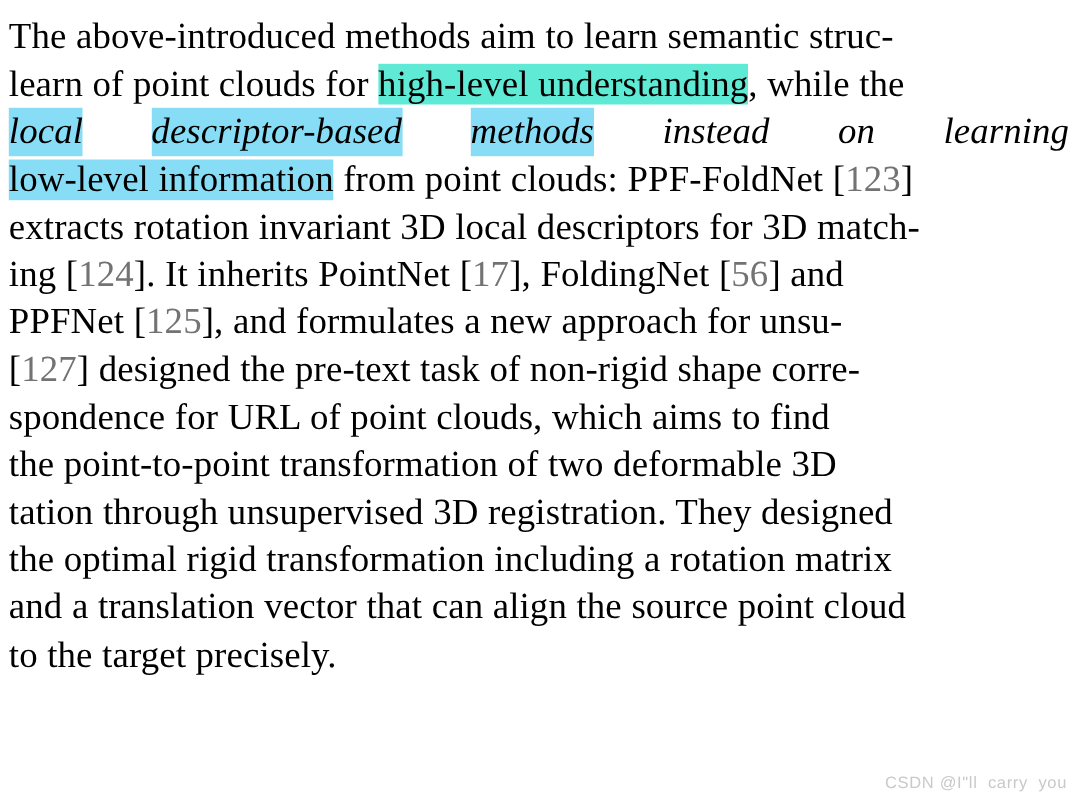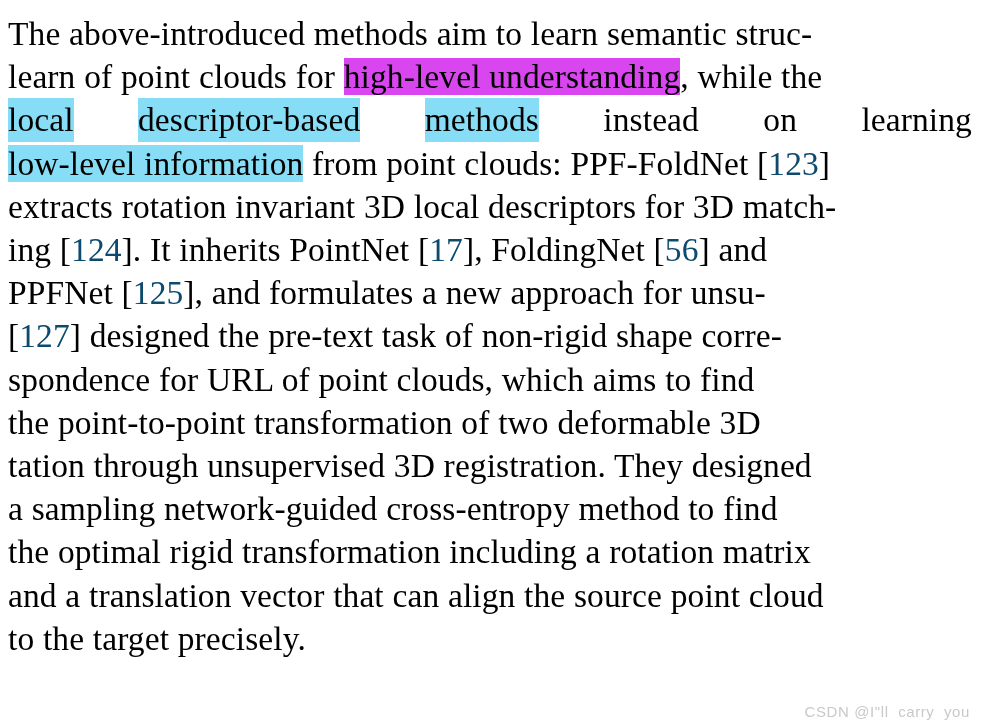--- a/index.html
+++ b/index.html
@@ -46,31 +46,32 @@
   }
 
   .line.justify {
     display: flex;
     justify-content: space-between;
     white-space: normal;
   }
 
   .line.justify > .w {
     white-space: pre;
+    font-style: italic;
   }
 
   .cite {
-    color: #0c4a6e;
+    color: #737373;
   }
 
   .it {
   }
 
   .hl-green {
-    background-color: #d946ef;
+    background-color: #5eead4;
   }
 
   .hl-blue {
     background-color: #87ddf5;
   }
 
   #watermark {
     position: absolute;
     right: 12px;
     bottom: 8px;
@@ -99,21 +100,20 @@
         <span class="w">learning</span>
       </span>
       <span class="line"><span class="w hl-blue it">low-level information</span><span class="w"> from point clouds: PPF-FoldNet [</span><span class="w cite">123</span><span class="w">]</span></span>
       <span class="line"><span class="w">extracts rotation invariant 3D local descriptors for </span><span class="w it">3D match-</span></span>
       <span class="line"><span class="w it">ing</span><span class="w"> [</span><span class="w cite">124</span><span class="w">]. It inherits PointNet [</span><span class="w cite">17</span><span class="w">], FoldingNet [</span><span class="w cite">56</span><span class="w">] and</span></span>
       <span class="line"><span class="w">PPFNet [</span><span class="w cite">125</span><span class="w">], and formulates a new approach for unsu-</span></span>
       <span class="line"><span class="w">[</span><span class="w cite">127</span><span class="w">] designed the pre-text task of </span><span class="w it">non-rigid shape corre-</span></span>
       <span class="line"><span class="w it">spondence</span><span class="w"> for URL of point clouds, which aims to find</span></span>
       <span class="line"><span class="w">the point-to-point transformation of two deformable 3D</span></span>
       <span class="line"><span class="w">tation through </span><span class="w it">unsupervised 3D registration</span><span class="w">. They designed</span></span>
-      <span class="line"><span class="w">a sampling network-guided cross-entropy method to find</span></span>
       <span class="line"><span class="w">the optimal rigid transformation including a rotation matrix</span></span>
       <span class="line"><span class="w">and a translation vector that can align the source point cloud</span></span>
       <span class="line"><span class="w">to the target precisely.</span></span>
     </div>
 
   <div id="watermark">CSDN @I"ll  carry  you</div>
 
 </div>
 
 </body></html>

